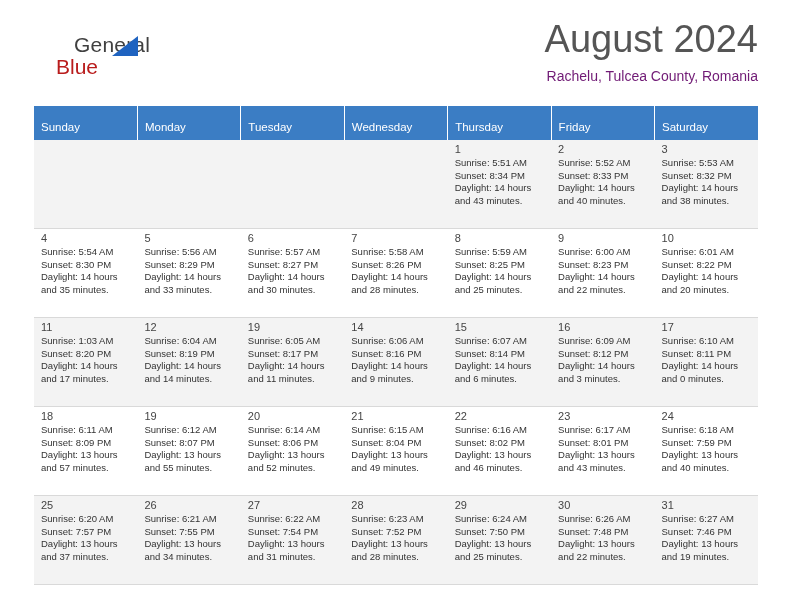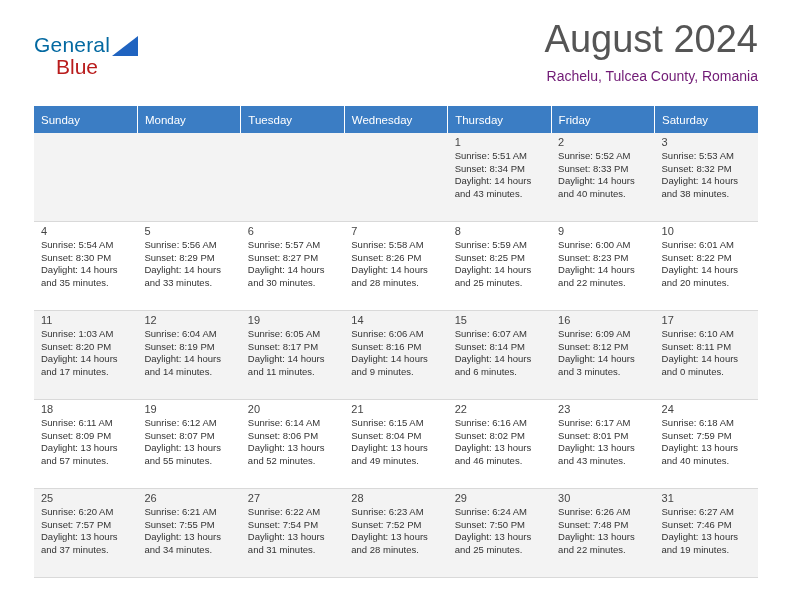--- a/index.html
+++ b/index.html
@@ -29,24 +29,25 @@
     height: 72px;
   }
   .logo {
     display: block;
     width: 120px;
     position: relative;
     padding-top: 12px;
   }
   .logo-general {
     font-size: 21px;
-    color: #0369a1;
+    color: #404040;
     letter-spacing: .2px;
     line-height: 22px;
     font-family: "Liberation Sans", sans-serif;
+    margin-left: 40px;
   }
   .logo-blue {
     font-size: 21px;
     color: #b91c1c;
     line-height: 22px;
     margin-left: 22px;
     display: block;
   }
   .logo-tri {
     position: absolute;
@@ -78,21 +79,21 @@
     border-collapse: collapse;
     table-layout: fixed;
     margin-top: 12px;
   }
   .calendar th {
     background: #3b7dc4;
     color: #ffffff;
     font-size: 11.5px;
     font-weight: normal;
     text-align: left;
-    padding: 5px 0 5px 7px;
+    padding: 12px 0 5px 7px;
     height: 17px;
     border-right: 1px solid #ffffff;
   }
   .calendar th:last-child { border-right: none; }
   .calendar td {
     vertical-align: top;
     height: 82px;
     padding: 3px 6px 3px 7px;
     border-bottom: 1px solid #d9d9d9;
     font-size: 9.5px;

